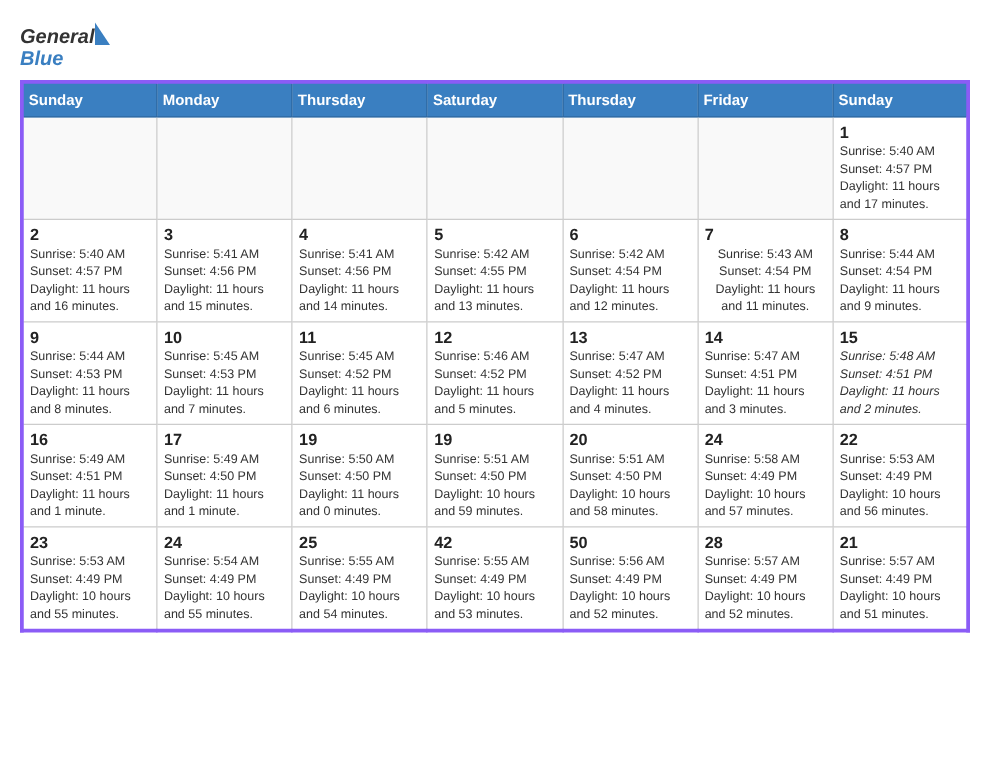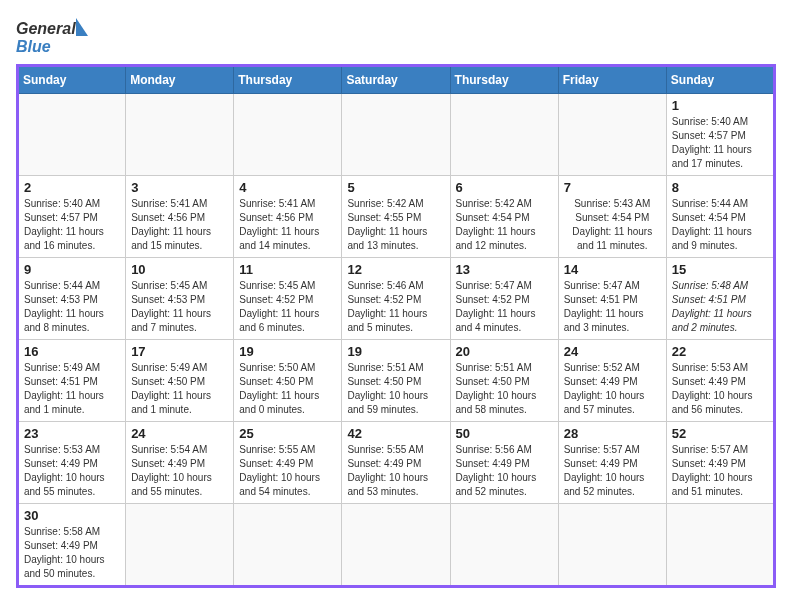--- a/index.html
+++ b/index.html
@@ -255,21 +255,21 @@
         </td>
         <td>
           <span class="day-number">20</span>
           <div class="day-info" style="white-space: pre-line;">Sunrise: 5:51 AM
 Sunset: 4:50 PM
 Daylight: 10 hours
 and 58 minutes.</div>
         </td>
         <td>
           <span class="day-number">24</span>
-          <div class="day-info" style="white-space: pre-line;">Sunrise: 5:52 AM
+          <div class="day-info" style="white-space: pre-line;">Sunrise: 5:58 AM
 Sunset: 4:49 PM
 Daylight: 10 hours
 and 57 minutes.</div>
         </td>
         <td>
           <span class="day-number">22</span>
           <div class="day-info" style="white-space: pre-line;">Sunrise: 5:53 AM
 Sunset: 4:49 PM
 Daylight: 10 hours
 and 56 minutes.</div>
@@ -312,36 +312,21 @@
 and 52 minutes.</div>
         </td>
         <td>
           <span class="day-number">28</span>
           <div class="day-info" style="white-space: pre-line;">Sunrise: 5:57 AM
 Sunset: 4:49 PM
 Daylight: 10 hours
 and 52 minutes.</div>
         </td>
         <td>
-          <span class="day-number">52</span>
+          <span class="day-number">21</span>
           <div class="day-info" style="white-space: pre-line;">Sunrise: 5:57 AM
 Sunset: 4:49 PM
 Daylight: 10 hours
 and 51 minutes.</div>
         </td>
-      </tr>
-      <tr class="last-row">
-        <td>
-          <span class="day-number">30</span>
-          <div class="day-info" style="white-space: pre-line;">Sunrise: 5:58 AM
-Sunset: 4:49 PM
-Daylight: 10 hours
-and 50 minutes.</div>
-        </td>
-        <td class="empty"></td>
-        <td class="empty"></td>
-        <td class="empty"></td>
-        <td class="empty"></td>
-        <td class="empty"></td>
-        <td class="empty"></td>
       </tr>
     </tbody>
 </table>
 
 </body></html>

